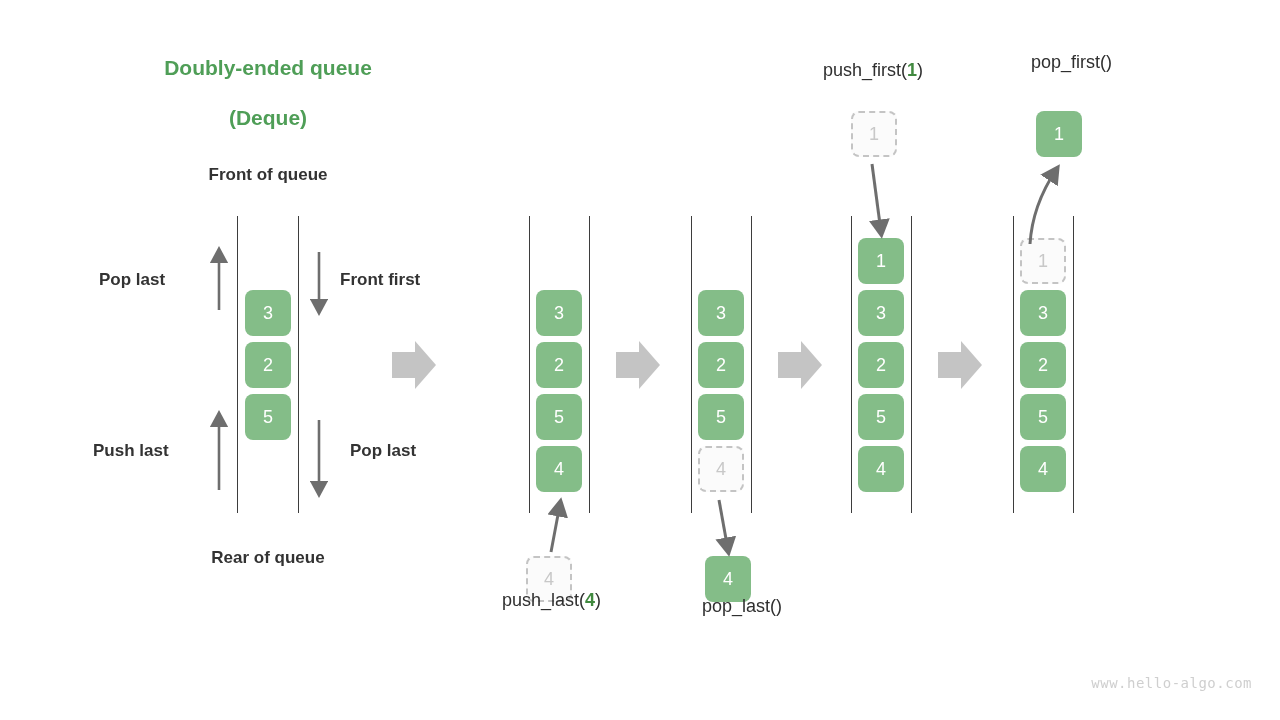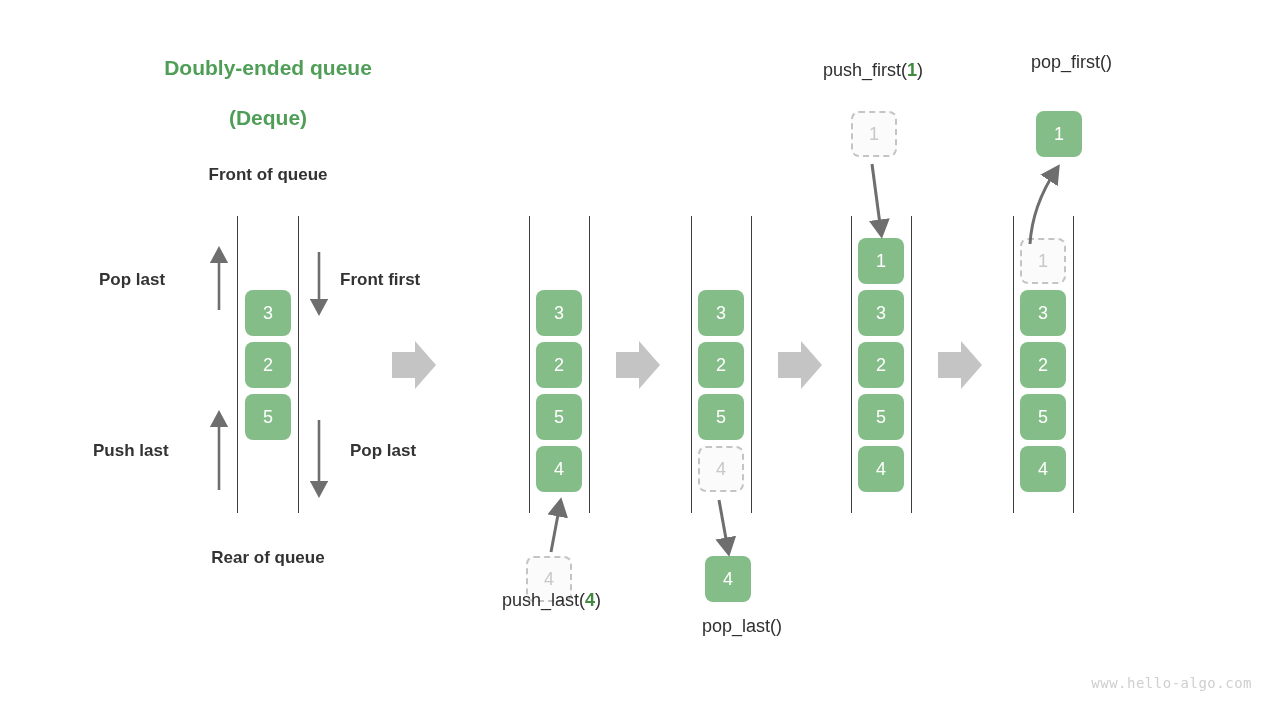--- a/index.html
+++ b/index.html
@@ -118,21 +118,21 @@
 
 <div class="oplabel" style="left:823px;top:60px;">
   <span>push_first(</span><span class="arg">1</span><span>)</span>
 </div>
 <div class="oplabel" style="left:1031px;top:52px;">
   <span>pop_first()</span>
 </div>
 <div class="oplabel" style="left:502px;top:590px;">
   <span>push_last(</span><span class="arg">4</span><span>)</span>
 </div>
-<div class="oplabel" style="left:702px;top:616px;">
+<div class="oplabel" style="left:702px;top:596px;">
   <span>pop_last()</span>
 </div>
 
 <div class="watermark">www.hello-algo.com</div>
 
 <svg class="overlay" viewBox="0 0 1280 720">
   <defs>
     <marker id="ahead" markerWidth="7" markerHeight="7" refX="4.2" refY="3.5" orient="auto">
       <path d="M0,0 L6.5,3.5 L0,7 z" fill="#6e6e6e"></path>
     </marker>

